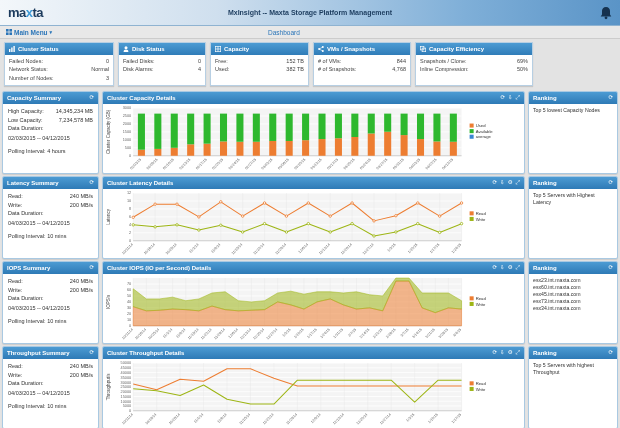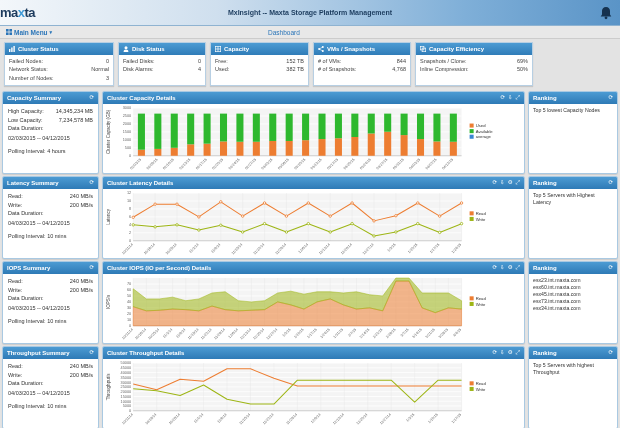--- a/index.html
+++ b/index.html
@@ -2,21 +2,21 @@
 <html><head>
 <meta charset="utf-8">
 <style>
   * { margin:0; padding:0; box-sizing:border-box; }
   html,body { width:620px; height:428px; overflow:hidden; }
   body { background:#e3e3e3; font-family:"Liberation Sans", sans-serif; color:#333; }
 
   
   .topbar { height:26px; background:linear-gradient(90deg,#f3f7fa 0%,#cfdfee 35%,#7fafd8 75%,#5a94c7 100%);
             border-bottom:1px solid #8fb3d1; display:flex; align-items:center; position:relative; }
-  .logo { font-size:13px; font-weight:bold; color:#1b3a5c; letter-spacing:-0.5px; cursor:pointer; }
+  .logo { margin-left:8px; font-size:13px; font-weight:bold; color:#1b3a5c; letter-spacing:-0.5px; cursor:pointer; }
   .logo .logo-x { color:#3f9ad6; }
   .app-title { position:absolute; left:0; right:0; text-align:center; font-size:7px; font-weight:bold; color:#1c3c5e; }
   .bell { position:absolute; right:8px; top:6px; width:12px; height:14px; cursor:pointer; }
 
   
   .menubar { height:13px; background:#e8e8e8; border-bottom:1px solid #cccccc; display:flex; align-items:center; position:relative; }
   .main-menu { display:flex; align-items:center; gap:2px; margin-left:6px; font-size:6.5px; font-weight:bold; color:#2a75b8; cursor:pointer; }
   .menu-grid { width:6px; height:6px; }
   .caret { font-size:5px; }
   .breadcrumb { position:absolute; left:268px; font-size:6.5px; color:#2a75b8; cursor:pointer; }

